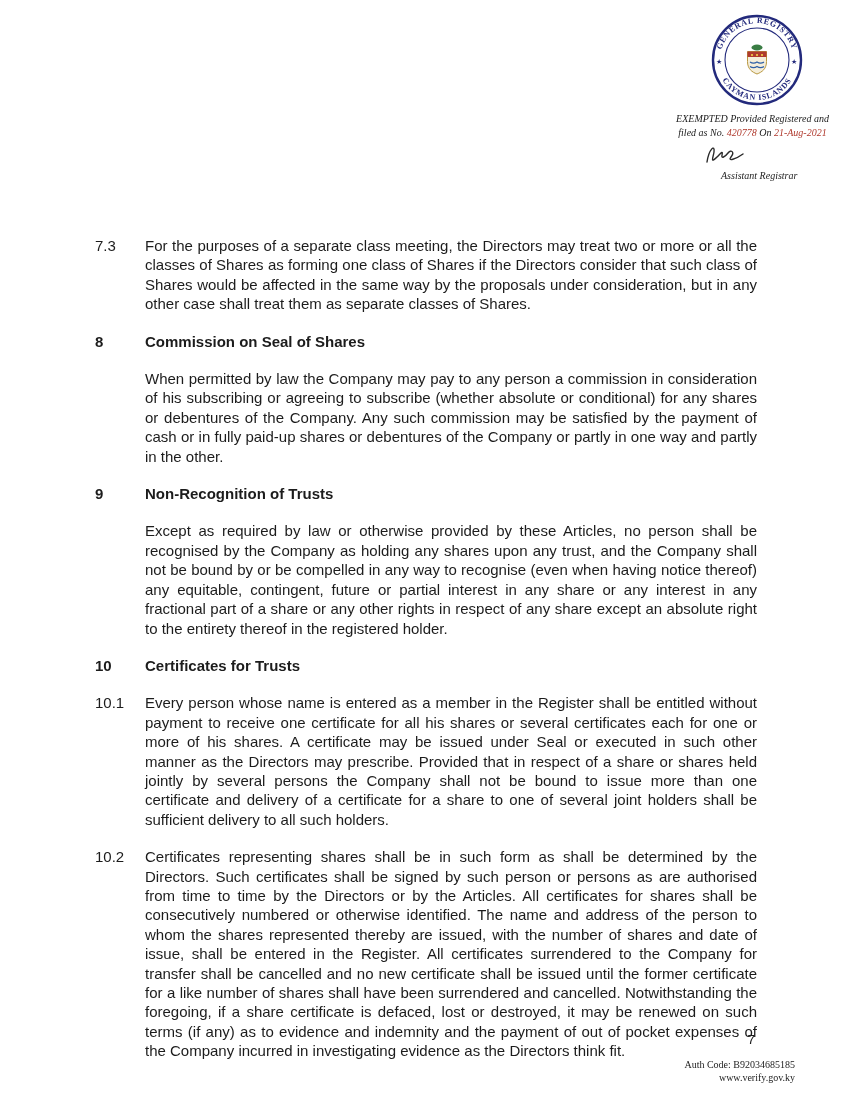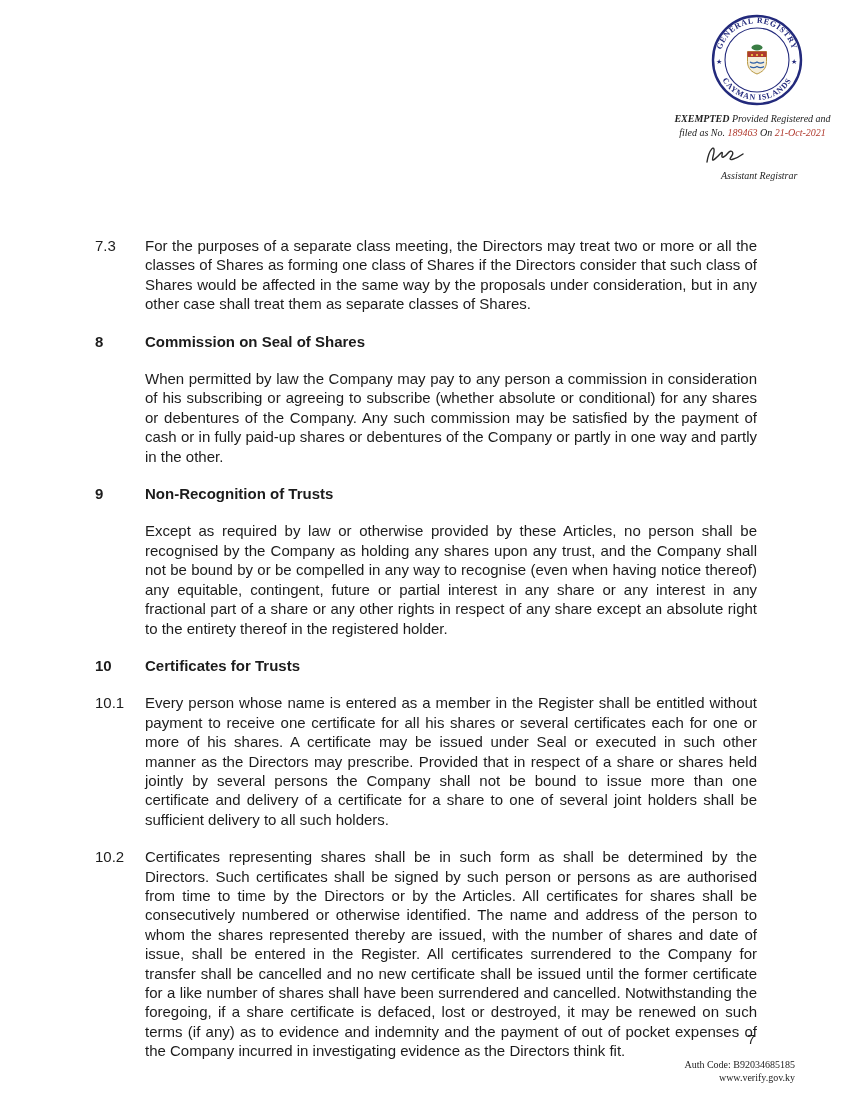--- a/index.html
+++ b/index.html
@@ -15,21 +15,21 @@
 
   
   .seal{position:absolute;left:711px;top:14px;}
   .stamp-text{
     position:absolute;left:655px;top:112px;width:195px;
     text-align:center;
     font-family:"Liberation Serif",serif;
     font-style:italic;
     font-size:10px;line-height:14px;color:#222;
   }
-  .stamp-text .b{font-weight:bold;text-align:right;}
+  .stamp-text .b{font-weight:normal;text-align:right;}
   .stamp-text .red{color:#b03a2e;}
   .signature{position:absolute;left:700px;top:140px;}
   .registrar{
     position:absolute;left:721px;top:170px;
     font-family:"Liberation Serif",serif;font-style:italic;
     font-size:10px;color:#222;
   }
 
   
   .content{
@@ -82,21 +82,21 @@
       <path d="M39,48 q3.5,2.4 7,0 q3.5,2.4 7,0" stroke="#2d5fa6" stroke-width="1.2" fill="none"></path>
       <path d="M39,52.5 q3.5,2.4 7,0 q3.5,2.4 7,0" stroke="#2d5fa6" stroke-width="1.2" fill="none"></path>
       <circle cx="41" cy="41" r="1.1" fill="#f2d24b"></circle>
       <circle cx="46" cy="41" r="1.1" fill="#f2d24b"></circle>
       <circle cx="51" cy="41" r="1.1" fill="#f2d24b"></circle>
     </g>
   </svg>
 
   <div class="stamp-text">
     <span class="b">EXEMPTED</span><span> Provided Registered and</span><br>
-    <span>filed as No. </span><span class="red">189463</span><span> On </span><span class="red">21-Oct-2021</span>
+    <span>filed as No. </span><span class="red">420778</span><span> On </span><span class="red">21-Aug-2021</span>
   </div>
 
   <svg class="signature" width="62" height="30" viewBox="0 0 62 30">
     <path d="M7,22 C9,9 15,4 14,12 C13,18 10,24 17,17 C21,13 23,10 22,15 C21,19 25,17 28,13 C31,9 35,12 31,17 C27,22 36,19 43,14" stroke="#2a2a2a" stroke-width="1.4" fill="none" stroke-linecap="round"></path>
   </svg>
   <div class="registrar">Assistant Registrar</div>
 
   <div class="content">
 
     <div class="block">

